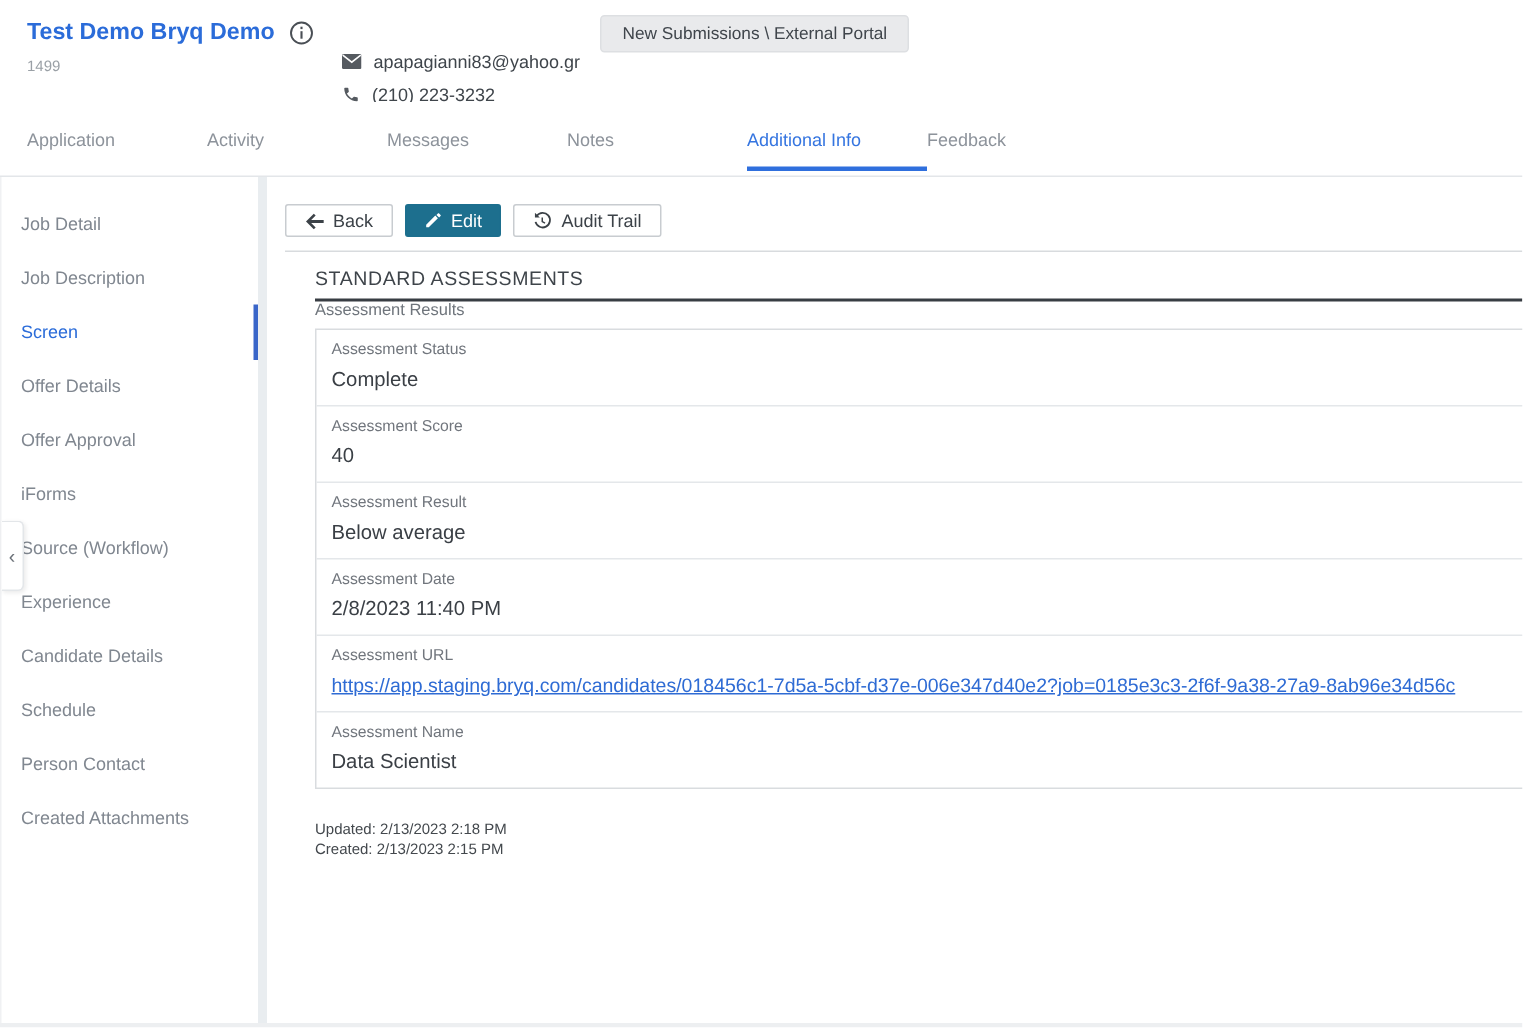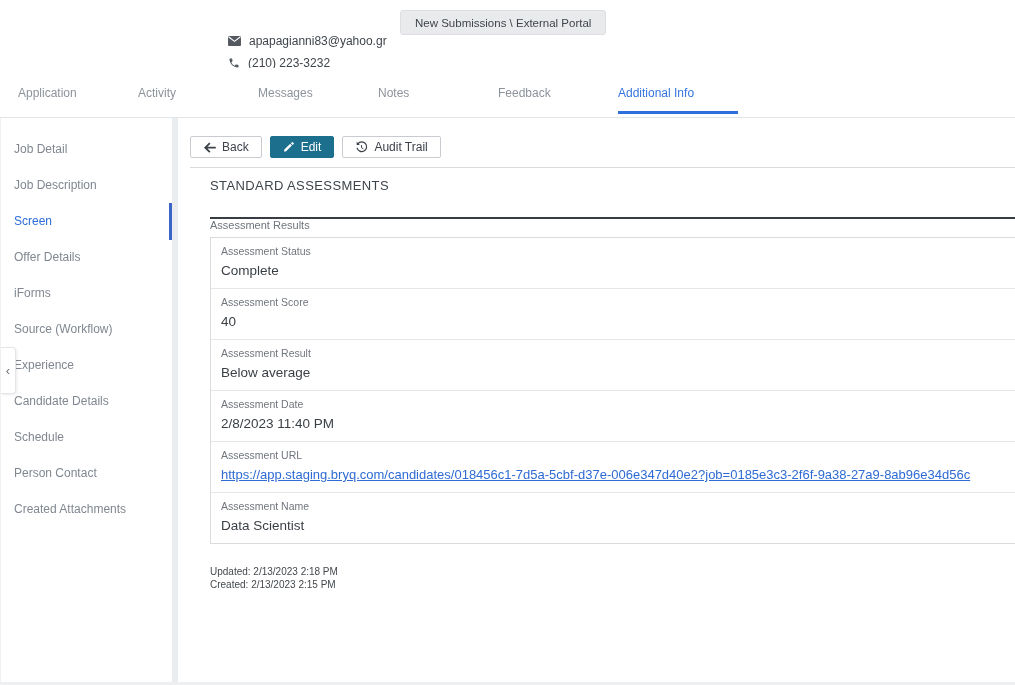--- a/index.html
+++ b/index.html
@@ -48,39 +48,52 @@
   
   .main { flex:1; padding:18px 0 0 12px; position:relative; overflow:hidden; }
   .toolbar { display:flex; gap:8px; }
   .tb-btn { display:inline-flex; align-items:center; gap:6px; height:22px; padding:0 12px;
     background:#fff; border:1px solid #c8ccd0; border-radius:2px; font-size:12px;
     color:#3c4248; font-family:inherit; cursor:pointer; }
   .tb-btn.primary { background:#1d6f8e; border-color:#1d6f8e; color:#fff; }
   .toolbar-divider { margin-top:9px; height:1px; background:#d8dbde; }
   .content { padding-left:20px; }
   .section-title { margin-top:10px; font-size:13px; font-weight:normal; color:#3e444a;
-    letter-spacing:.4px; padding-bottom:24px; border-bottom:2px solid #383d43; }
+    letter-spacing:.4px; padding-bottom:6px; border-bottom:2px solid #383d43; }
   .group-label { margin-top:0; font-size:11px; color:#6f757c; }
   .fields-box { margin-top:6px; border:1px solid #d9dcdf; width:calc(100% + 20px); }
   .field { padding:7px 0 9px 10px; }
   .field + .field { border-top:1px solid #e4e7ea; }
   .f-label { font-size:10.5px; color:#71767d; line-height:13px; }
   .f-value { margin-top:4px; font-size:13.5px; color:#3a3f45; line-height:17px; white-space:nowrap; }
   a.f-link { color:#2e6bd4; text-decoration:underline; cursor:pointer; font-size:13px; }
   .meta { margin-top:22px; font-size:10px; color:#43484d; line-height:12.5px; }
 
   .bottom-strip { position:absolute; left:0; bottom:0; width:100%; height:3px; background:#edeff1; }
   svg { display:block; }
 </style>
 </head>
 <body>
 
 <div class="app">
 
   <div class="header">
+    <div class="title-block">
+      <div class="title-row">
+        <span class="page-title">Test Demo Bryq Demo</span>
+        <span class="info-icon">
+          <svg width="16" height="16" viewBox="0 0 16 16">
+              <circle cx="8" cy="8" r="7" fill="none" stroke="#4a4f55" stroke-width="1.3"></circle>
+              <rect x="7.3" y="6.8" width="1.4" height="5" fill="#4a4f55"></rect>
+              <rect x="7.3" y="3.8" width="1.4" height="1.6" fill="#4a4f55"></rect>
+            </svg>
+        </span>
+      </div>
+      <div class="record-id">1499</div>
+    </div>
 
     <div class="contact-block">
       <div class="contact-row">
         <span>
           <svg width="13" height="10" viewBox="0 0 13 10">
               <rect x="0" y="0" width="13" height="10" rx="1" fill="#555a60"></rect>
               <path d="M0.5 0.8 L6.5 5.4 L12.5 0.8" stroke="#fff" stroke-width="1.1" fill="none"></path>
             </svg>
         </span>
         <a>apapagianni83@yahoo.gr</a>
@@ -96,31 +109,32 @@
     </div>
 
     <button class="status-btn">New Submissions \ External Portal</button>
   </div>
 
   <nav class="tabs">
     <div class="tab">Application</div>
     <div class="tab">Activity</div>
     <div class="tab">Messages</div>
     <div class="tab">Notes</div>
+    <div class="tab active">Additional Info</div>
     <div class="tab">Feedback</div>
-    <div class="tab active">Additional Info</div>
   </nav>
 
   <div class="content-row">
 
     <aside class="sidebar">
       <div class="side-item">Job Detail</div>
       <div class="side-item">Job Description</div>
       <div class="side-item active">Screen</div>
       <div class="side-item">Offer Details</div>
+      <div class="side-item">Offer Approval</div>
       <div class="side-item">iForms</div>
       <div class="side-item">Source (Workflow)</div>
       <div class="side-item">Experience</div>
       <div class="side-item">Candidate Details</div>
       <div class="side-item">Schedule</div>
       <div class="side-item">Person Contact</div>
       <div class="side-item">Created Attachments</div>
       <div class="active-bar"></div>
       <div class="collapse">
         <span>‹</span>

